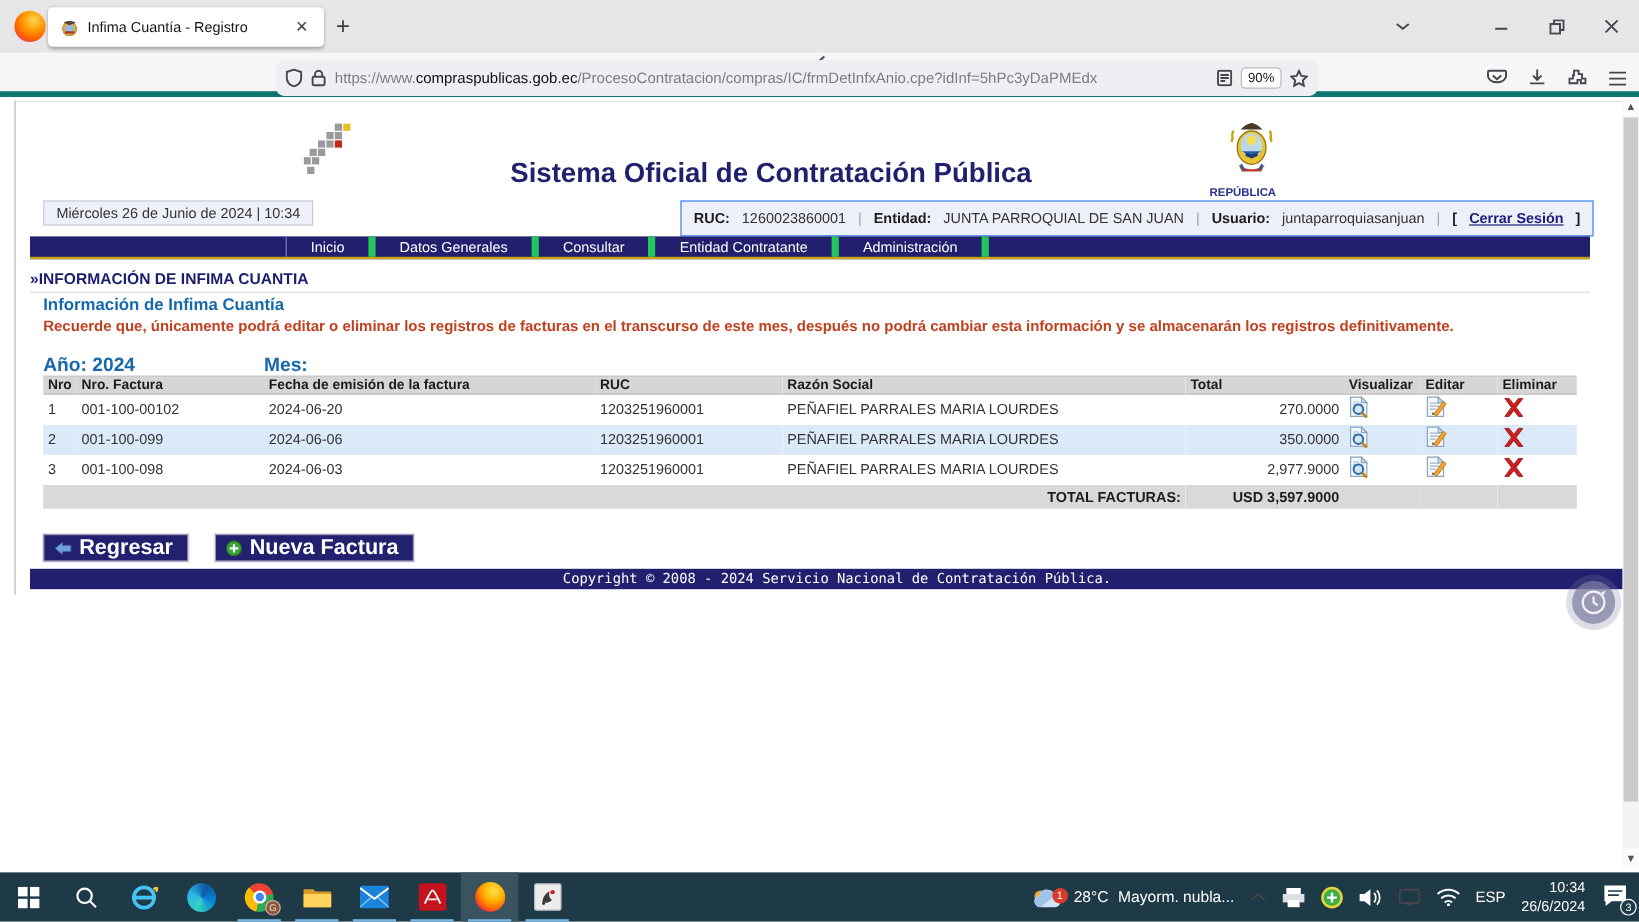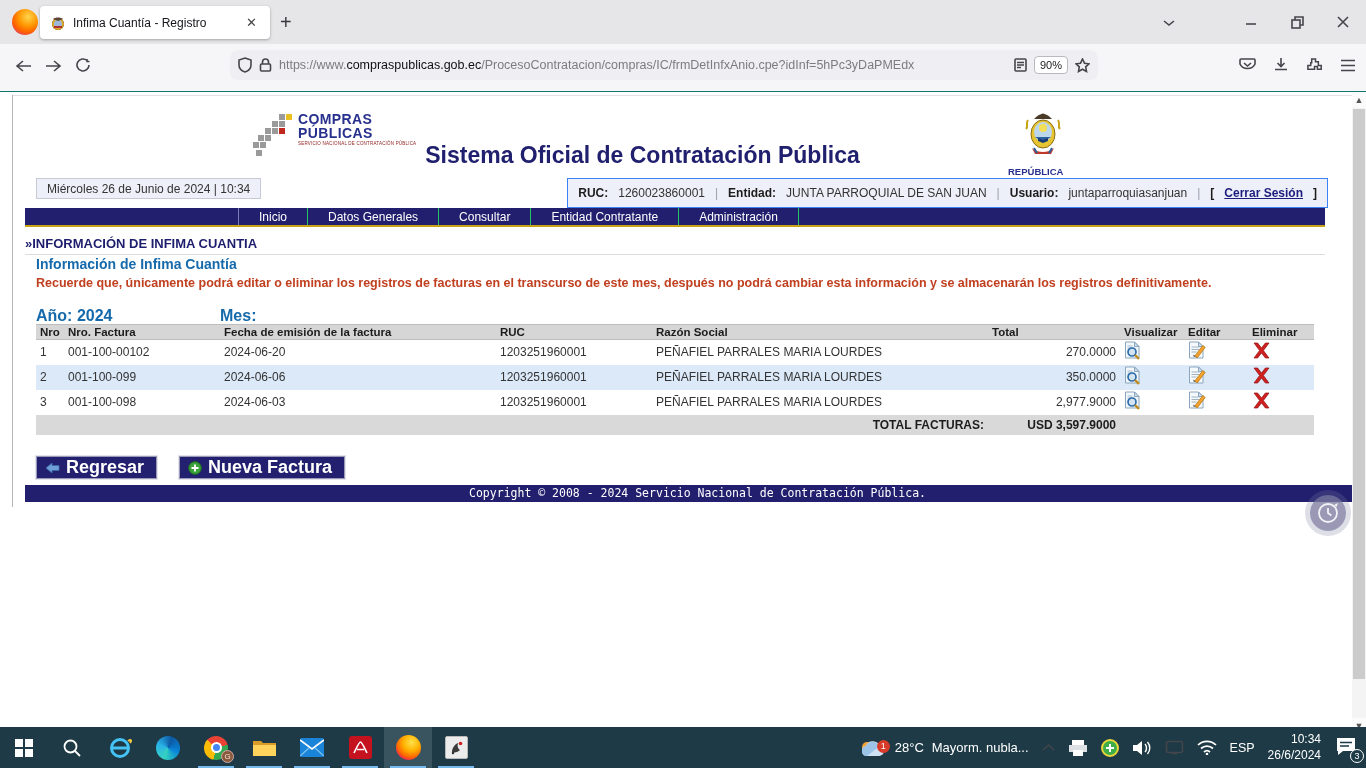--- a/index.html
+++ b/index.html
@@ -11,21 +11,21 @@
     background:radial-gradient(circle at 62% 30%, #ffd54d 0%, #ff9500 40%, #ff5e00 65%, #c12bd1 100%); }
   .tab { position:absolute; left:40px; top:6px; width:230px; height:33px; background:#fff; border-radius:4px;
     box-shadow:0 1px 3px rgba(0,0,0,.3); display:flex; align-items:center; padding:0 10px; gap:7px; }
   .tab-title { font-size:12px; color:#15141a; flex:1; white-space:nowrap; overflow:hidden; }
   .tab-close { font-size:13px; color:#444; padding:0 3px; }
   .newtab-btn { position:absolute; left:280px; top:11px; font-size:20px; color:#3a3a3e; line-height:22px; }
   .win-controls { position:absolute; right:0; top:0; height:44px; display:flex; align-items:center; }
   .win-btn { width:46px; height:44px; display:flex; align-items:center; justify-content:center; color:#222; font-size:14px; }
   .tablist-chevron { position:absolute; right:190px; top:14px; color:#333; }
 
-  .toolbar { position:relative; height:48px; background:#f6f6f8; border-bottom:1px solid #0f766e; display:flex; align-items:center; }
+  .toolbar { position:relative; height:37px; background:#f6f6f8; border-bottom:5px solid #0f766e; display:flex; align-items:center;flex-direction:column; }
   .nav-ic { width:30px; text-align:center; font-size:17px; color:#3a3a3e; }
   .nav-ic.disabled { color:#b3b3b8; }
   .urlbar { position:absolute; left:230px; top:6px; width:868px; height:30px; background:#efeff3; border-radius:7px;
     display:flex; align-items:center; padding:0 8px; gap:7px; }
   .url-text { flex:1; font-size:12.5px; color:#7b7b82; white-space:nowrap; overflow:hidden; }
   .url-text b { color:#101013; font-weight:normal; }
   .zoom-pill { background:#fff; border:1px solid #b9b9c0; border-radius:4px; font-size:11px; color:#222; padding:2px 5px; }
   .tb-right { position:absolute; right:10px; top:6px; height:30px; display:flex; align-items:center; gap:17px; }
   svg.lineic { stroke:#45454c; fill:none; stroke-width:1.6; }
 
@@ -56,21 +56,21 @@
     display:flex; align-items:center; padding:0 10px; font-size:12px; color:#333; gap:10px; white-space:nowrap; }
   .infobar-right b { color:#1c1c1c; }
   .ib-sep { color:#9aa0ae; }
   .logout-link { color:#1c1c7e; font-weight:bold; text-decoration:underline; }
   .logout-bracket { font-weight:bold; color:#1c1c1c; }
 
   
   .mainnav { position:absolute; left:25px; top:116px; width:1300px; height:19px; background:#221f6e;
     border-bottom:2px solid #c8a415; display:flex; align-items:center; padding-left:213px; }
   .mainnav ul { list-style:none; display:flex; height:100%; }
-  .mainnav li { color:#fff; font-size:12px; padding:0 20px; display:flex; align-items:center; border-right:1px solid #22c55e; }
+  .mainnav li { color:#fff; font-size:12px; padding:0 20px; display:flex; align-items:center; border-right:6px solid #22c55e; }
   .mainnav li:first-child { border-left:1px solid #7d7db4; }
 
   
   .breadcrumb { position:absolute; left:25px; top:144px; width:1300px; font-size:13px; font-weight:bold; color:#1d1d6e;
     border-bottom:1px solid #dcdcdc; padding-bottom:3px; }
   .section-title { position:absolute; left:36px; top:164px; font-size:14px; font-weight:bold; color:#166aab; }
   .warning { position:absolute; left:36px; top:183px; width:1215px; font-size:12.5px; font-weight:bold; color:#c04020; line-height:1.35; }
   .ym-row { position:absolute; left:36px; top:215px; font-size:16px; font-weight:bold; color:#166aab; }
   .ym-mes { position:absolute; left:184px; top:0; }
 
@@ -224,25 +224,20 @@
           <rect x="19" y="16" width="6" height="6"></rect>
             <rect x="5" y="23" width="6" height="6"></rect>
           <rect x="12" y="23" width="6" height="6"></rect>
             <rect x="0" y="30" width="6" height="6"></rect>
           <rect x="7" y="30" width="6" height="6"></rect>
             <rect x="3" y="38" width="6" height="6"></rect>
         </g>
         <rect x="33" y="2" width="6" height="6" fill="#e8c021"></rect>
         <rect x="26" y="16" width="6" height="6" fill="#c0281e"></rect>
       </svg>
-      <div class="cp-logo-text">
-        <div class="cp-line">COMPRAS</div>
-        <div class="cp-line">PÚBLICAS</div>
-        <div class="cp-tag">SERVICIO NACIONAL DE CONTRATACIÓN PÚBLICA</div>
-      </div>
     </div>
     <h1 class="site-title">Sistema Oficial de Contratación Pública</h1>
     <div class="gov-seal">
       <svg width="42" height="50" viewBox="0 0 42 50">
         <path d="M6 10c-3 4 1 6-2 9M36 10c3 4-1 6 2 9" stroke="#c8a415" stroke-width="2" fill="none"></path>
         <ellipse cx="21" cy="24" rx="12" ry="14" fill="#e7c532" stroke="#8a6d12"></ellipse>
         <ellipse cx="21" cy="22" rx="9" ry="10" fill="#bcd6ea"></ellipse>
         <circle cx="21" cy="18" r="4" fill="#f3de56"></circle>
         <path d="M13 27h16l-8 5z" fill="#2a5fa0"></path>
         <path d="M16 28l5 2 5-2v3l-5 2-5-2z" fill="#1a3c70"></path>

